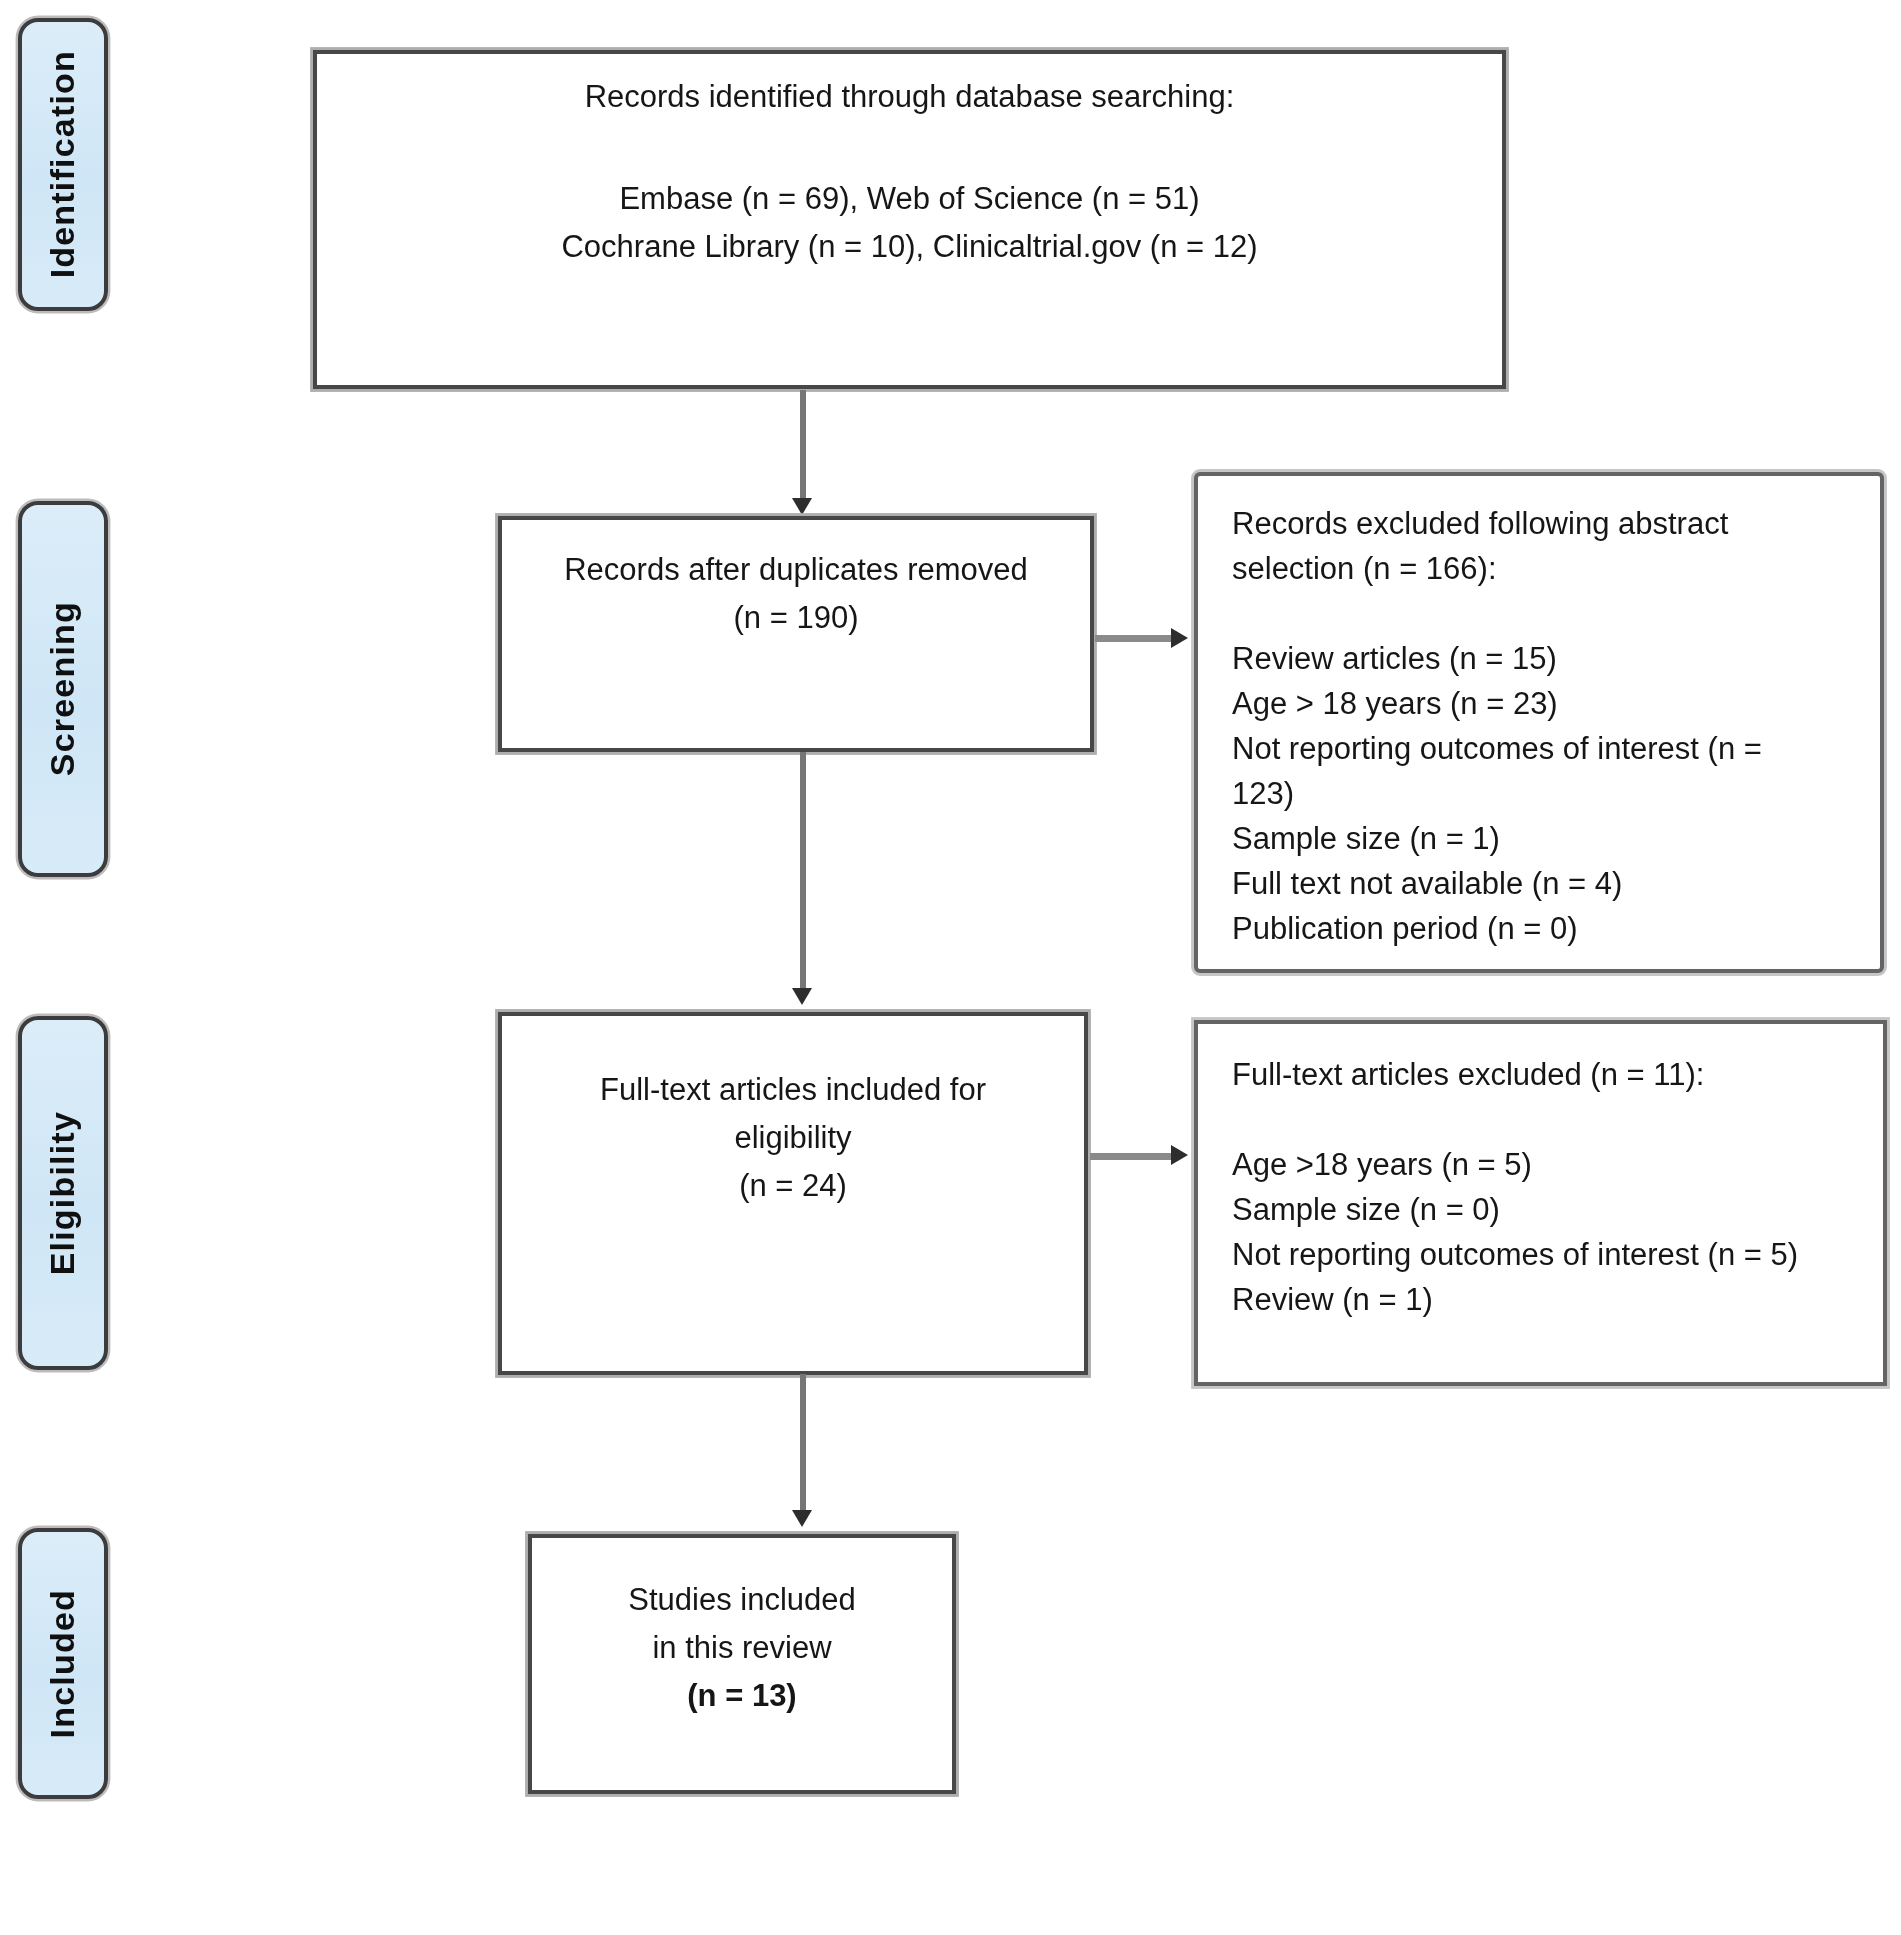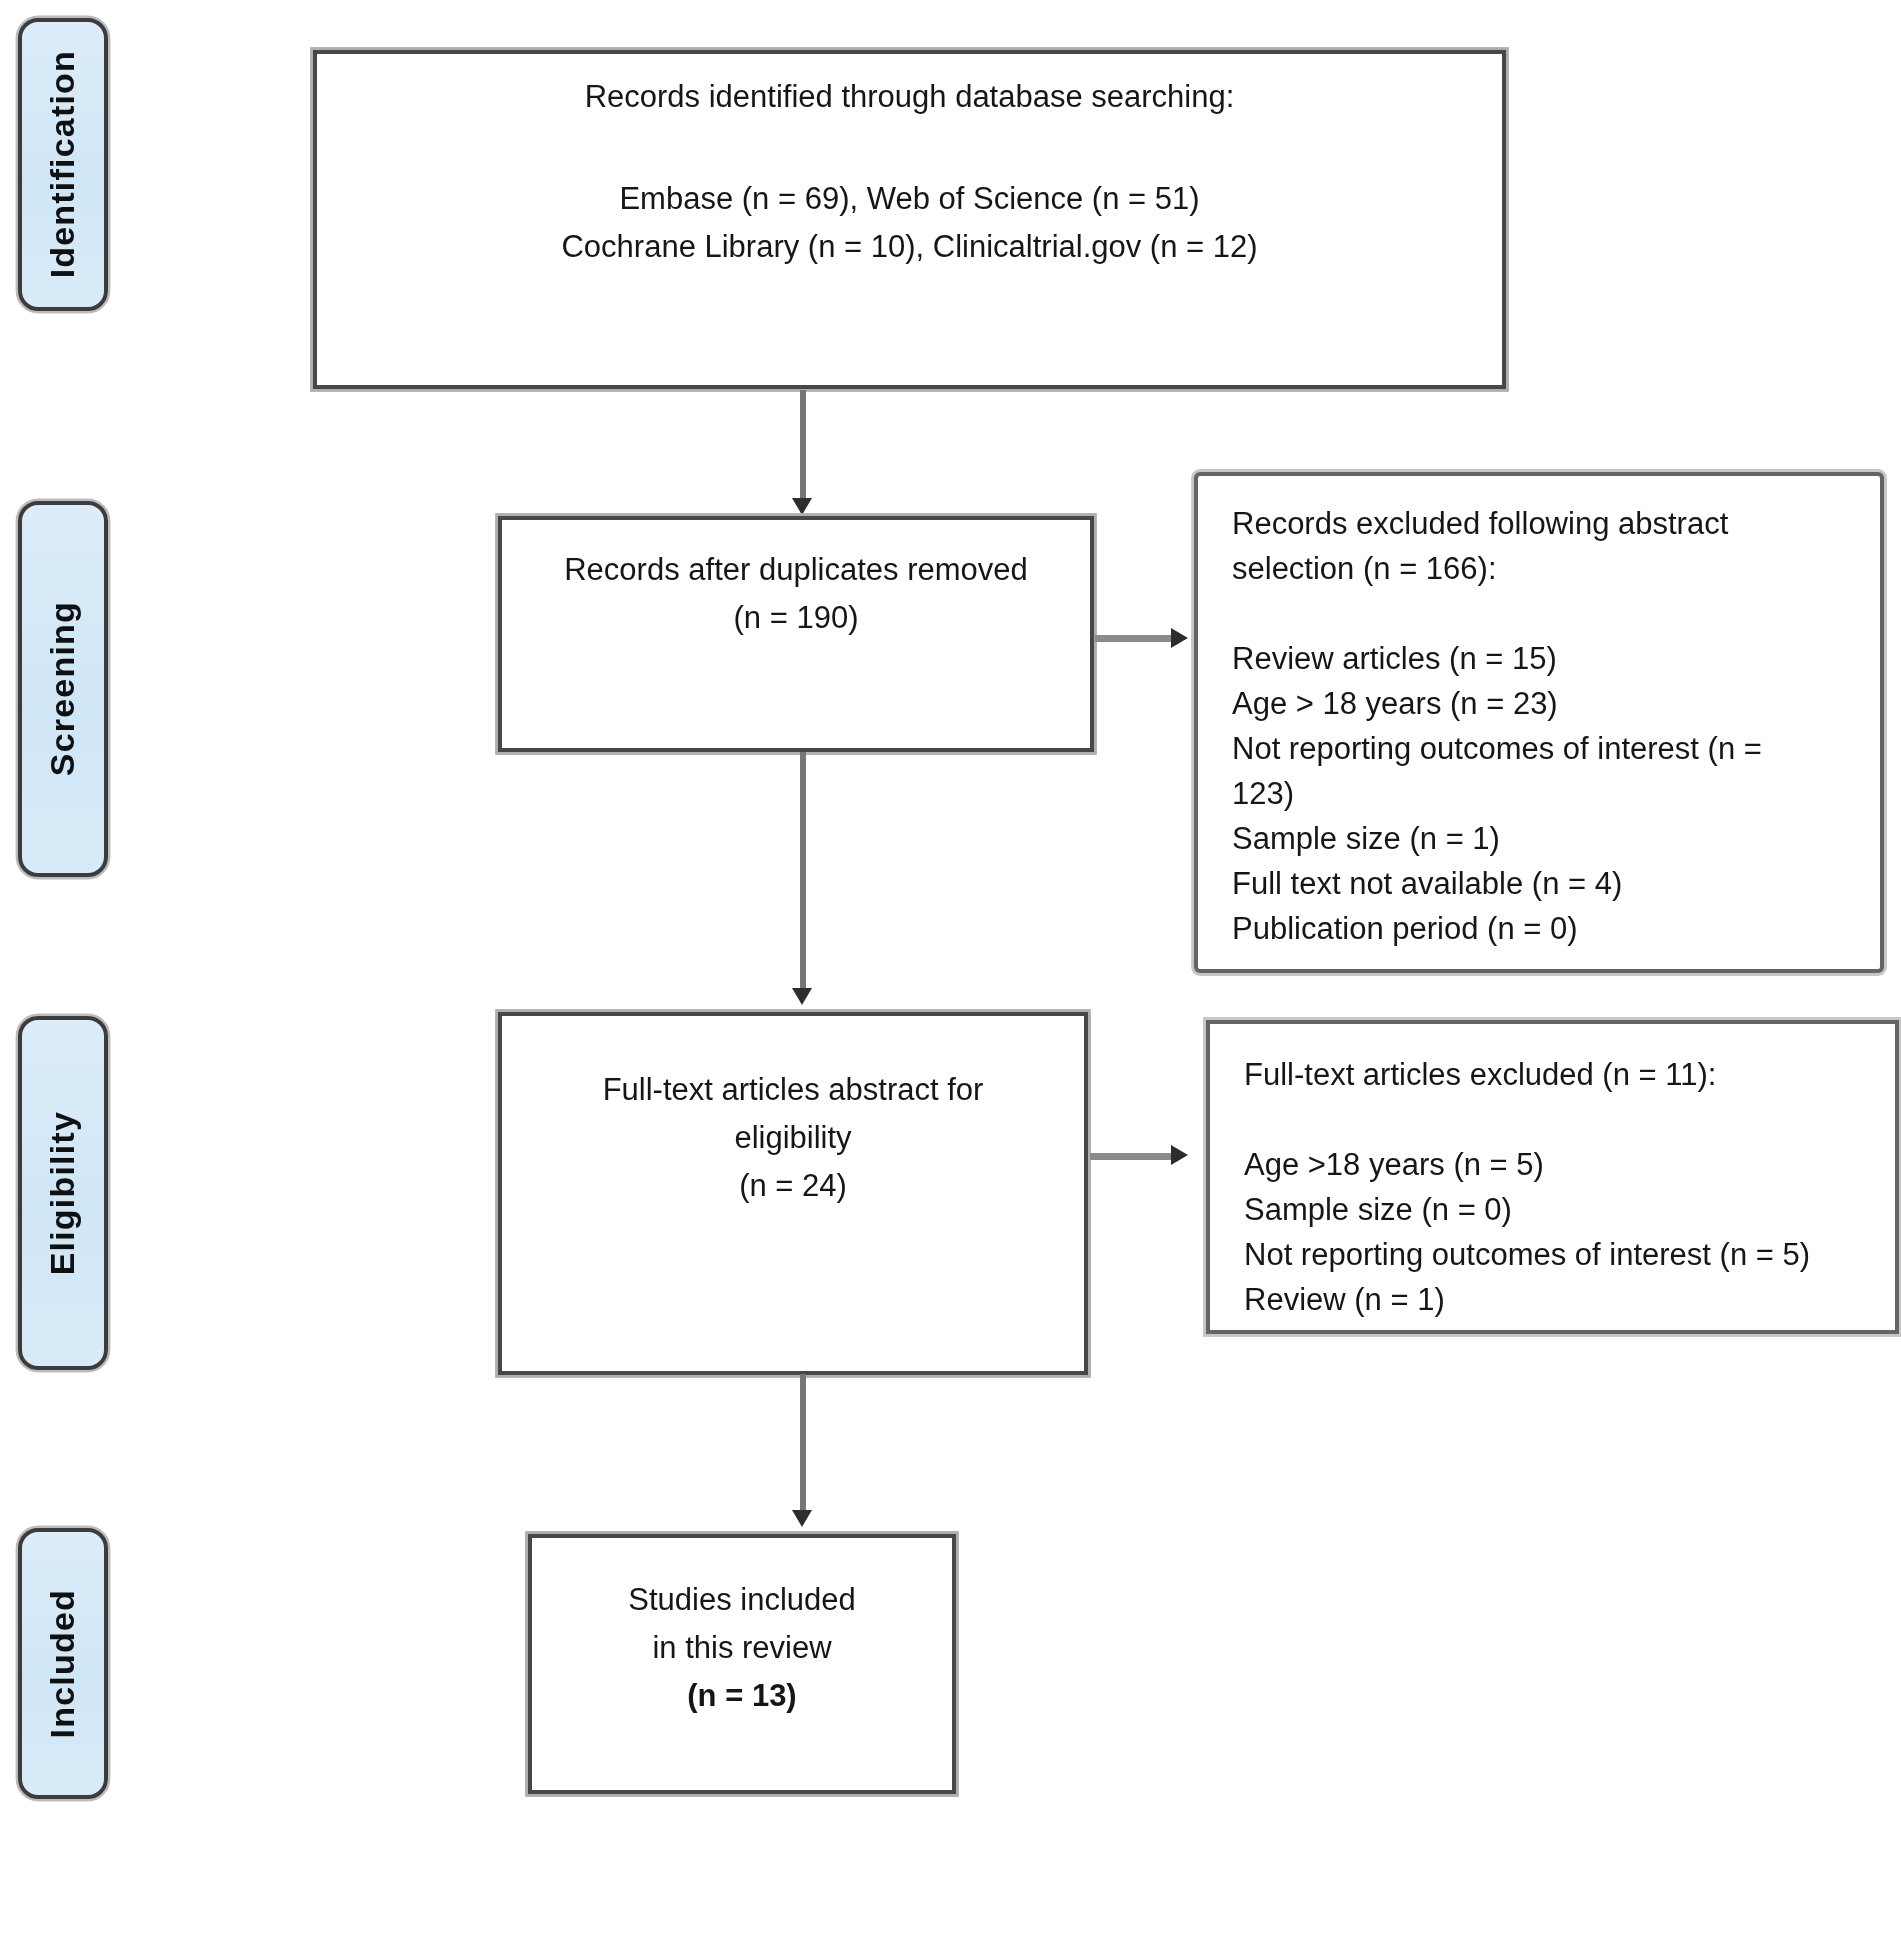--- a/index.html
+++ b/index.html
@@ -43,21 +43,21 @@
 
   .box-identified { left: 313px;  top: 50px;   width: 1193px; height: 339px; padding-top: 19px; }
   .box-identified .box-title { margin-bottom: 54px; }
 
   .box-duplicates { left: 498px;  top: 516px;  width: 596px; height: 236px; padding-top: 26px; }
 
   .box-abstract-excluded { left: 1194px; top: 472px; width: 690px; height: 501px; padding: 25px 56px 0 34px; border-radius: 6px; }
 
   .box-assessed   { left: 498px;  top: 1012px; width: 590px; height: 363px; padding-top: 50px; }
 
-  .box-fulltext-excluded { left: 1194px; top: 1020px; width: 693px; height: 314px; padding: 28px 16.5px 0 34px; margin-left: 12px; }
+  .box-fulltext-excluded { left: 1194px; top: 1020px; width: 693px; height: 366px; padding: 28px 16.5px 0 34px; }
 
   .box-included   { left: 528px;  top: 1534px; width: 428px;  height: 260px; padding-top: 38px; }
 
   .gap-line { height: 45px; }
   .bold-line { font-weight: bold; }
 
   
   .vline { position: absolute; width: 5.9px; background: #767676; }
   .hline { position: absolute; height: 7px; background: #8a8a8a; }
   .head-down {
@@ -124,21 +124,21 @@
     <div>Not reporting outcomes of interest (n = 123)</div>
     <div>Sample size (n = 1)</div>
     <div>Full text not available (n = 4)</div>
     <div>Publication period (n = 0)</div>
   </div>
 
   <div class="vline arrow-v2-line"></div>
   <div class="head-down arrow-v2-head"></div>
 
   <div class="box centered box-assessed">
-    <div>Full-text articles abstract for</div>
+    <div>Full-text articles included for</div>
     <div>eligibility</div>
     <div>(n = 24)</div>
   </div>
 
   <div class="hline arrow-h2-line"></div>
   <div class="head-right arrow-h2-head"></div>
 
   <div class="box leftish box-fulltext-excluded">
     <div>Full-text articles excluded (n = 11):</div>
     <div class="gap-line"></div>

